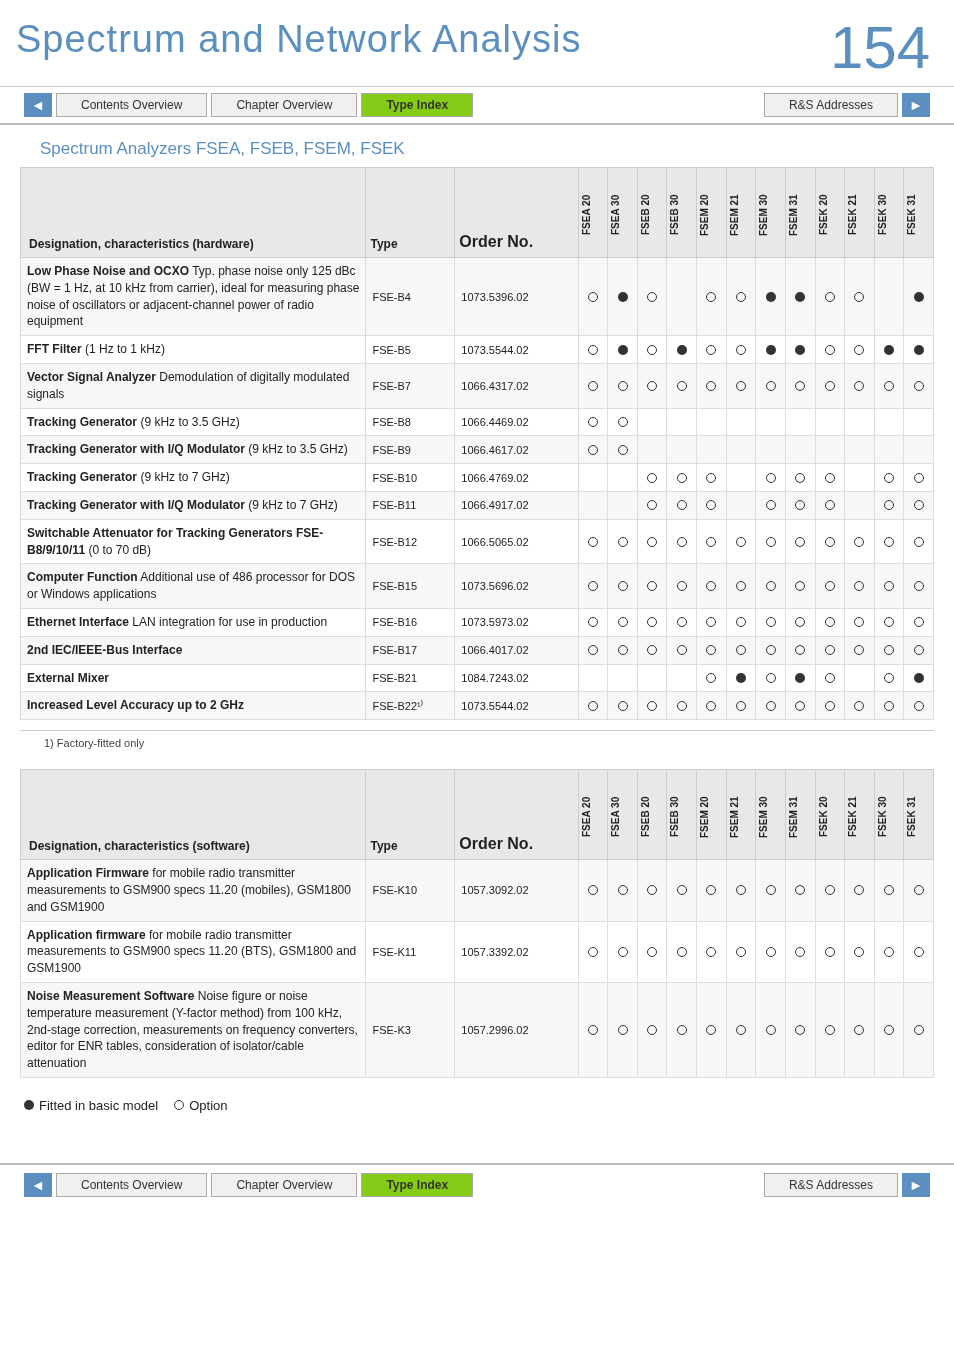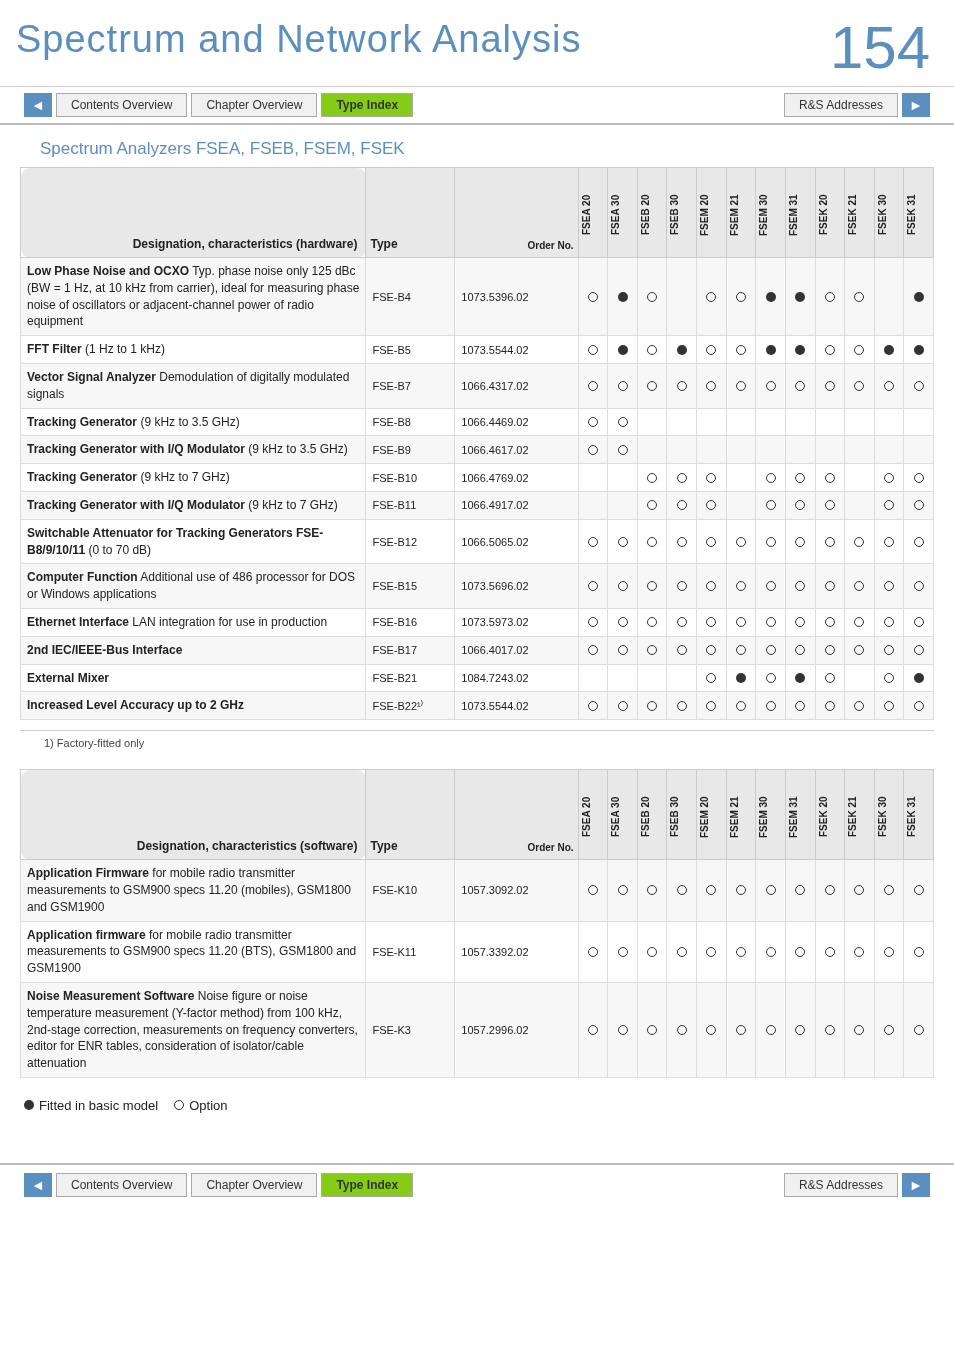--- a/index.html
+++ b/index.html
@@ -47,21 +47,21 @@
       color: #fff;
       border: none;
       cursor: pointer;
       display: flex;
       align-items: center;
       justify-content: center;
       font-size: 14px;
       font-weight: bold;
     }
     .nav-btn {
-      padding: 4px 14px;
+      padding: 4px 24px;
       border: 1px solid #aaa;
       background: #f0f0f0;
       cursor: pointer;
       font-size: 12px;
       color: #333;
     }
     .nav-btn.active {
       background: #84cc16;
       font-weight: bold;
     }
@@ -95,44 +95,43 @@
       vertical-align: bottom;
       text-align: center;
       height: 90px;
       width: 24px;
       min-width: 24px;
     }
     .col-header-row th.designation-col {
       width: 280px;
       height: auto;
       vertical-align: bottom;
-      text-align: right;
+      text-align: left;
       padding: 6px 8px;
       font-weight: bold;
       font-size: 12px;
-      border-radius: 9px;
     }
     .col-header-row th.type-col {
       width: 72px;
       height: auto;
       vertical-align: bottom;
       text-align: left;
       padding: 6px 4px;
       font-weight: bold;
       font-size: 12px;
       margin-top: 30px;
     }
     .col-header-row th.order-col {
       width: 100px;
       height: auto;
       vertical-align: bottom;
-      text-align: right;
+      text-align: left;
       padding: 6px 4px;
       font-weight: bold;
-      font-size: 10px;
+      font-size: 16px;
     }
     .rotated-text {
       writing-mode: vertical-rl;
       transform: rotate(180deg);
       white-space: nowrap;
       font-size: 10px;
       font-weight: bold;
       display: block;
       height: 80px;
       overflow: hidden;

